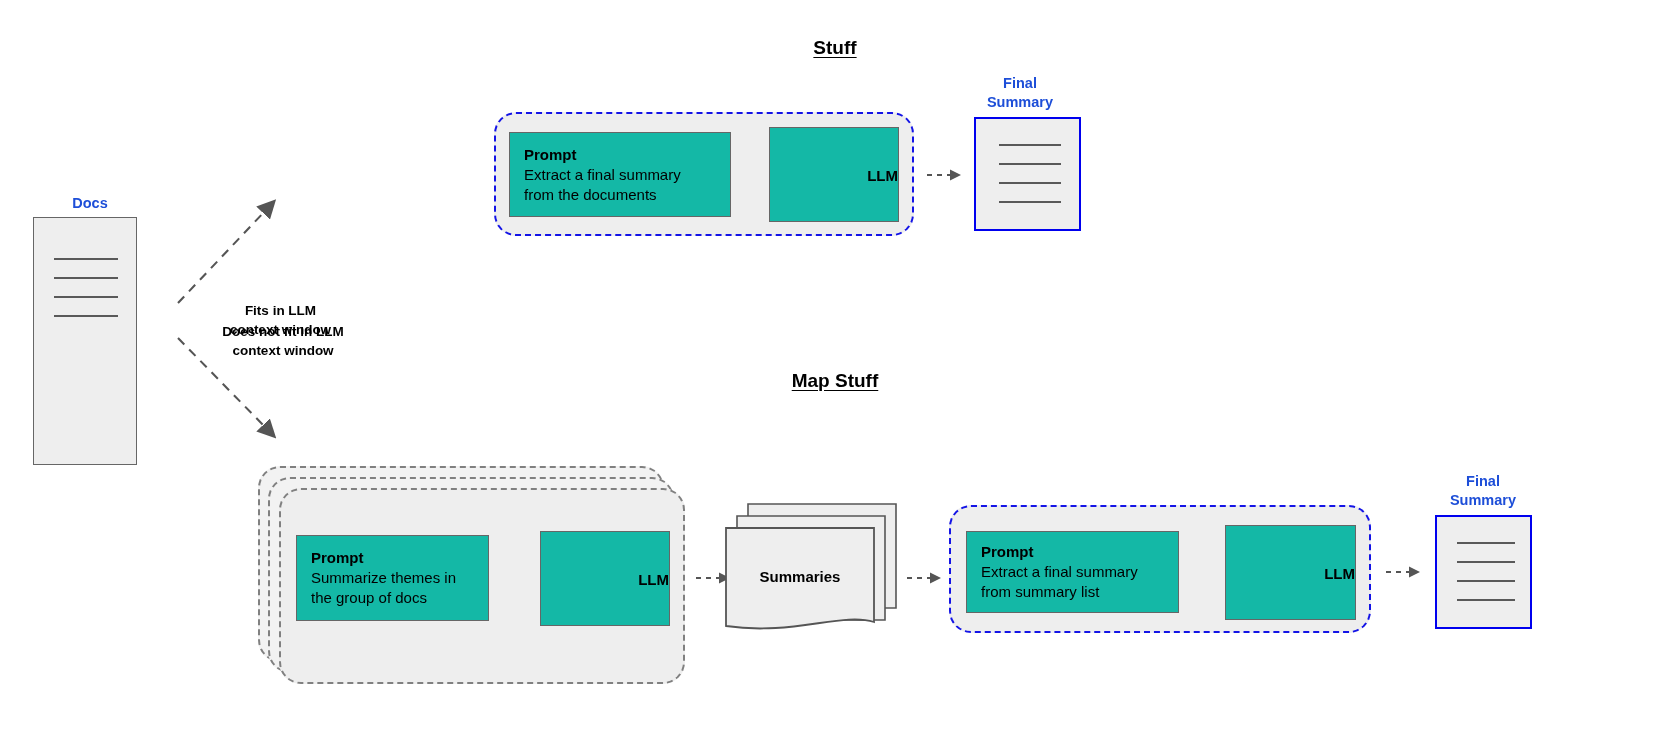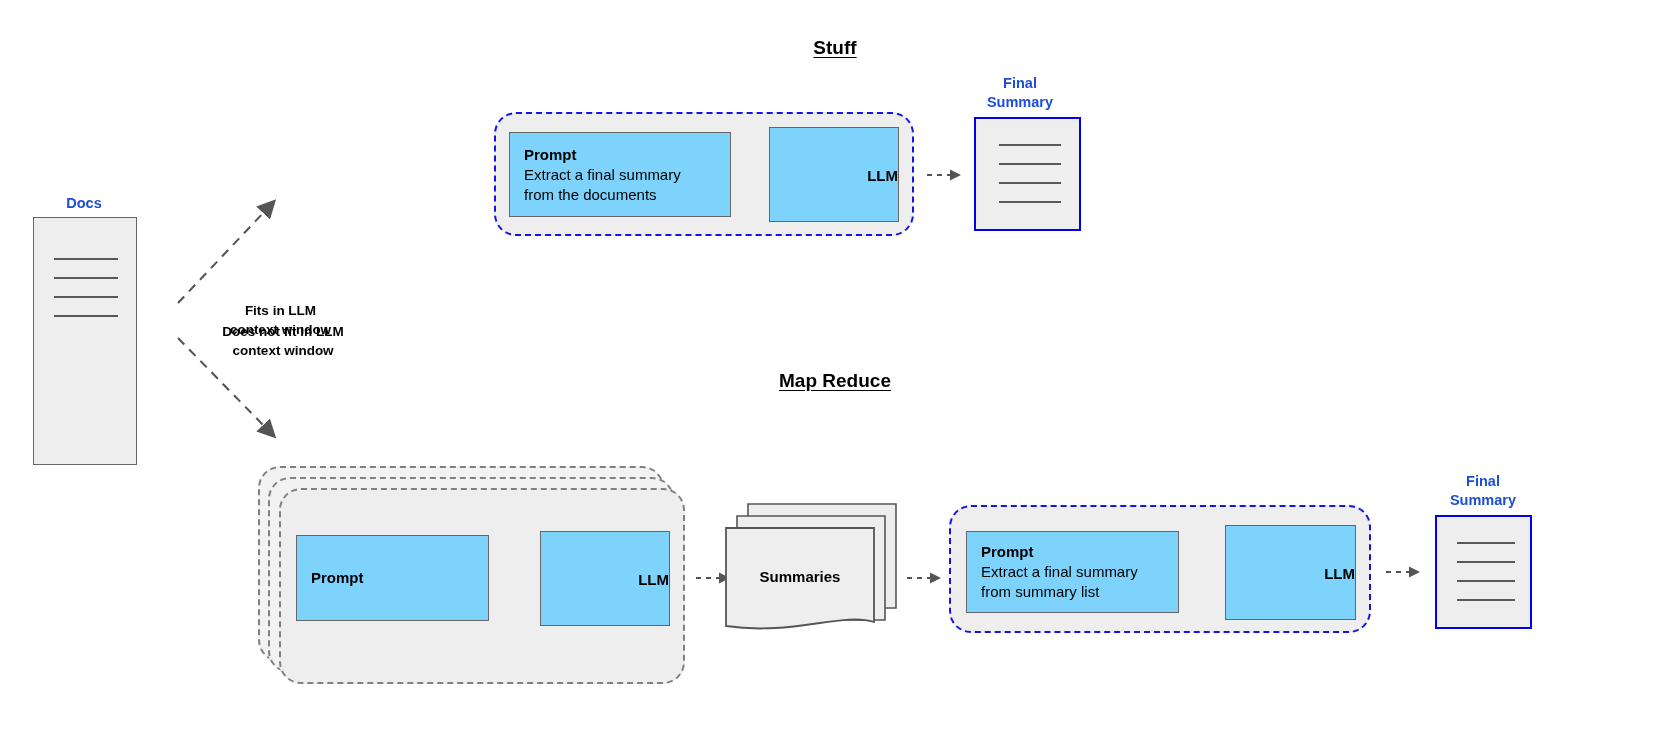--- a/index.html
+++ b/index.html
@@ -63,21 +63,21 @@
     box-sizing: border-box;
   }
   .ruled-line {
     position: absolute;
     height: 0;
     border-top: 2.4px solid #595959;
   }
 
   
   .proc-box {
-    background: #7dd3fc;
+    background: #14b8a6;
     border: 1.6px solid #666666;
     box-sizing: border-box;
   }
   .proc-box .ptitle {
     font-size: 15px;
     font-weight: bold;
     color: #000000;
     line-height: 20px;
   }
   .proc-box .pbody {
@@ -160,21 +160,21 @@
 
     <path d="M696,578 L720,578" stroke="#555555" stroke-width="2.2" fill="none" stroke-dasharray="5,5" marker-end="url(#arrowSm)"></path>
 
     <path d="M907,578 L931,578" stroke="#555555" stroke-width="2.2" fill="none" stroke-dasharray="5,5" marker-end="url(#arrowSm)"></path>
 
     <path d="M1186,572 L1210,572" stroke="#555555" stroke-width="2.2" fill="none" stroke-dasharray="5,5" marker-end="url(#arrowSm)"></path>
 
     <path d="M1386,572 L1410,572" stroke="#555555" stroke-width="2.2" fill="none" stroke-dasharray="5,5" marker-end="url(#arrowSm)"></path>
   </svg>
 
-  <div class="abs caption" style="left:14px; top:194px; width:140px;text-align:center;">Docs</div>
+  <div class="abs caption" style="left:20px; top:194px; width:140px;text-align:center;">Docs</div>
 
   <div class="abs docbox" style="left:33px; top:217px; width:104px; height:248px;">
     <div class="ruled-line" style="left:20px; top:40px; width:64px;"></div>
     <div class="ruled-line" style="left:20px; top:59px; width:64px;"></div>
     <div class="ruled-line" style="left:20px; top:78px; width:64px;"></div>
     <div class="ruled-line" style="left:20px; top:97px; width:64px;"></div>
   </div>
 
   <div class="abs edge-label" style="left:193px; top:253px; width:175px;margin-top:48px;">Fits in LLM
 context window</div>
@@ -201,29 +201,31 @@
   <div class="abs caption" style="left:955px; top:74px; width:130px;">Final
 Summary</div>
 
   <div class="abs bluebox" style="left:974px; top:117px; width:107px; height:114px;">
     <div class="ruled-line" style="left:23px; top:25px; width:62px;"></div>
     <div class="ruled-line" style="left:23px; top:44px; width:62px;"></div>
     <div class="ruled-line" style="left:23px; top:63px; width:62px;"></div>
     <div class="ruled-line" style="left:23px; top:82px; width:62px;"></div>
   </div>
 
-  <div class="abs section-title" style="left:735px; top:370px; width:200px;">Map Reduce</div>
+  <div class="abs section-title" style="left:735px; top:370px; width:200px;">Map Stuff</div>
 
   <div class="abs group-grey ghost" style="left:258px; top:466px; width:406px; height:196px;"></div>
   <div class="abs group-grey ghost" style="left:268px; top:477px; width:406px; height:196px;"></div>
   <div class="abs group-grey" style="left:279px; top:488px; width:406px; height:196px;"></div>
 
   <div class="abs proc-box" style="left:296px; top:535px; width:193px; height:86px;">
     <div class="prompt-inner">
       <div class="ptitle">Prompt</div>
+      <div class="pbody">Summarize themes in
+the group of docs</div>
     </div>
   </div>
 
   <div class="abs proc-box" style="left:540px; top:531px; width:130px; height:95px;">
     <div class="llm-label">LLM</div>
   </div>
 
   <svg class="local" style="left:722px; top:500px; width:200px; height:140px;" viewBox="0 0 200 140">
 
     <path d="M26,4 L174,4 L174,108 L26,108 Z" fill="#eeeeee" stroke="#555555" stroke-width="1.6"></path>

